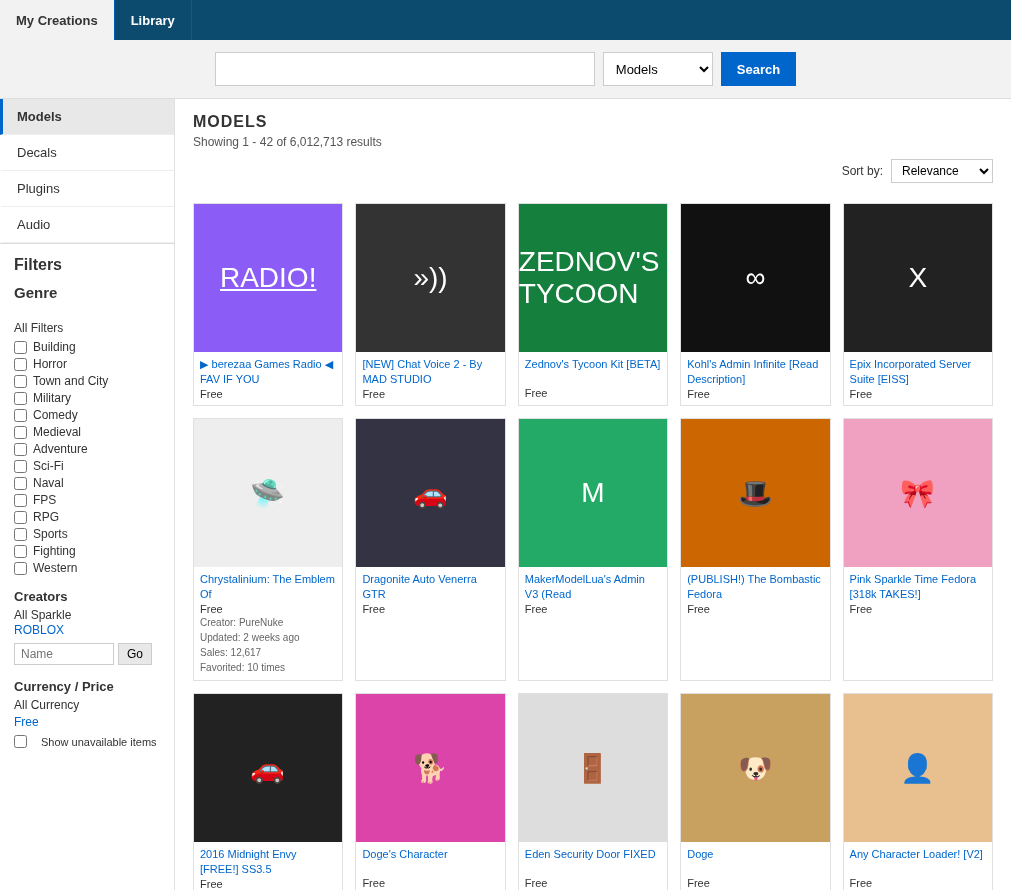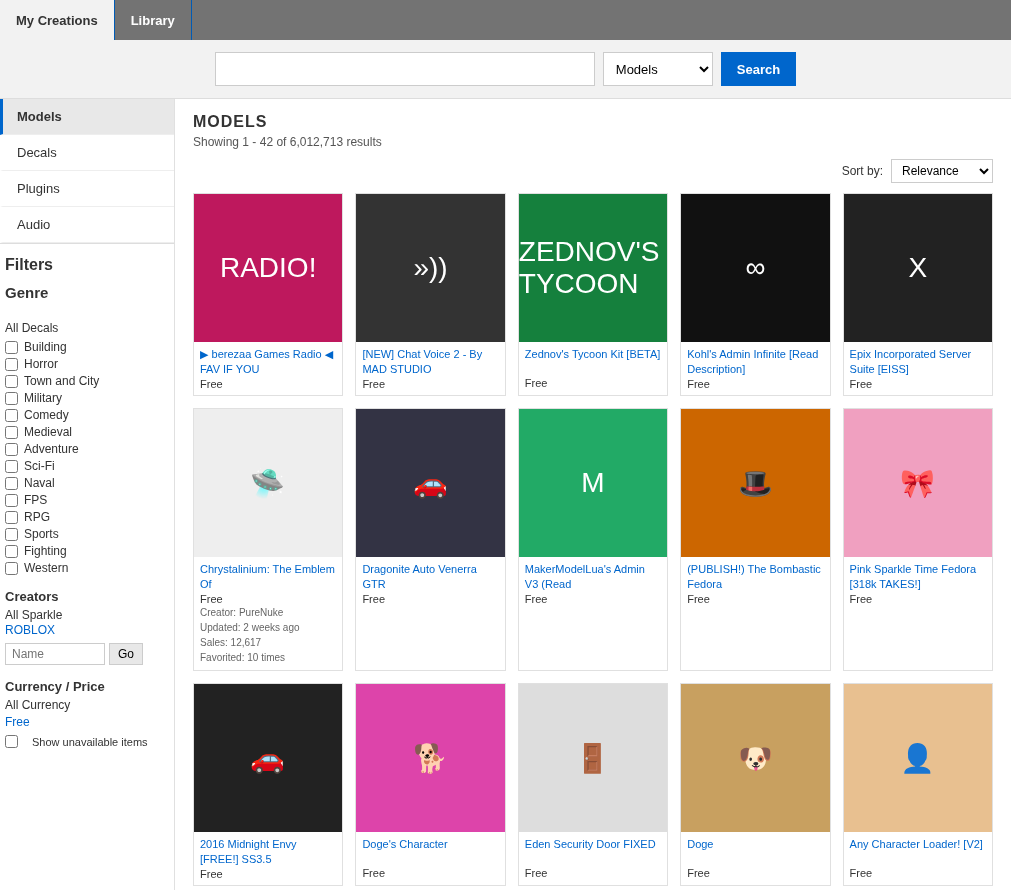--- a/index.html
+++ b/index.html
@@ -1,38 +1,38 @@
 <!DOCTYPE html>
 <html><head>
   <meta charset="utf-8">
   <style>
     * { box-sizing: border-box; margin: 0; padding: 0; }
     body { font-family: Arial, sans-serif; font-size: 13px; background: #fff; color: #333; }
 
     
-    .top-nav { background: #737373; display: flex; align-items: stretch; height: 40px; }
+    .top-nav { background: #0c4a6e; display: flex; align-items: stretch; height: 40px; }
     .top-nav-tab { padding: 0 16px; display: flex; align-items: center; cursor: pointer; font-size: 13px; font-weight: bold; color: #fff; border-right: 1px solid #005bb5; }
     .top-nav-tab.active { background: #f2f2f2; color: #333; }
 
     
     .search-bar { background: #f2f2f2; padding: 12px 20px; display: flex; justify-content: center; align-items: center; gap: 8px; border-bottom: 1px solid #ddd; }
     .search-input { width: 380px; height: 34px; border: 1px solid #ccc; padding: 0 8px; font-size: 13px; }
     .search-select { height: 34px; border: 1px solid #ccc; padding: 0 8px; font-size: 13px; background: #fff; min-width: 110px; }
     .search-button { height: 34px; padding: 0 16px; background: #0066cc; color: #fff; border: none; font-size: 13px; font-weight: bold; cursor: pointer; }
 
     
     .main-layout { display: flex; }
 
     
     .sidebar { width: 175px; min-width: 175px; padding: 0; border-right: 1px solid #e0e0e0; }
     .sidebar-nav { border-bottom: 1px solid #ddd; }
     .sidebar-nav-item { padding: 10px 14px; cursor: pointer; border-left: 3px solid transparent; font-size: 13px; color: #333; background: #fff; border-bottom: 1px solid #eee; }
     .sidebar-nav-item.active { background: #e8e8e8; border-left-color: #0066cc; font-weight: bold; }
 
-    .filters { padding: 12px 5px; }
+    .filters { padding: 12px 14px; }
     .filters-title { font-size: 16px; font-weight: bold; margin-bottom: 10px; }
 
     .filter-section { margin-bottom: 14px; }
     .filter-section-title { font-size: 15px; font-weight: bold; margin-bottom: 20px; color: #333; }
     .filter-option { margin-bottom: 3px; display: flex; align-items: center; gap: 6px; font-size: 12px; cursor: pointer; }
     .filter-option input[type="checkbox"] { cursor: pointer; }
     .filter-all { font-size: 12px; margin-bottom: 5px; color: #333; }
 
     .creators-section { margin-bottom: 14px; }
     .creators-title { font-size: 13px; font-weight: bold; margin-bottom: 4px; }
@@ -46,21 +46,21 @@
     .price-title { font-size: 13px; font-weight: bold; margin-bottom: 4px; }
     .price-all { font-size: 12px; margin-bottom: 3px; }
     .price-free { font-size: 12px; color: #0066cc; cursor: pointer; }
     .price-show-unavail { display: flex; align-items: center; gap: 14px; font-size: 11px; margin-top: 6px; }
 
     
     .content { flex: 1; padding: 14px 18px; }
     .content-title { font-size: 16px; font-weight: bold; letter-spacing: 1px; margin-bottom: 4px; }
     .content-subtitle { font-size: 12px; color: #555; margin-bottom: 10px; }
 
-    .sort-bar { display: flex; justify-content: flex-end; align-items: center; margin-bottom: 10px; gap: 8px; font-size: 12px; }
+    .sort-bar { display: flex; justify-content: flex-end; align-items: center; margin-bottom: 20px; gap: 8px; font-size: 12px; }
     .sort-label { color: #333; }
     .sort-select { border: 1px solid #ccc; padding: 3px 6px; font-size: 12px; background: #fff; }
 
     .grid { display: grid; grid-template-columns: repeat(5, 1fr); gap: 12px; }
 
     .item-card { border: 1px solid #e0e0e0; background: #fff; cursor: pointer; position: relative; }
     .item-thumb { width: 100%; aspect-ratio: 1; background: #ccc; overflow: hidden; display: flex; align-items: center; justify-content: center; }
     .item-info { padding: 5px 6px; }
     .item-name { font-size: 11px; color: #0066cc; cursor: pointer; line-height: 1.3; margin-bottom: 2px; min-height: 28px; }
     .item-price { font-size: 11px; color: #333; }
@@ -96,21 +96,21 @@
       <div class="sidebar-nav-item">Decals</div>
       <div class="sidebar-nav-item">Plugins</div>
       <div class="sidebar-nav-item">Audio</div>
     </div>
 
     <div class="filters">
       <div class="filters-title">Filters</div>
 
       <div class="filter-section">
         <div class="filter-section-title">Genre</div>
-        <div class="filter-all">All Decals</div>
+        <div class="filter-all">All Filters</div>
         <label class="filter-option"><input type="checkbox" style=""> Building</label>
         <label class="filter-option"><input type="checkbox" style=""> Horror</label>
         <label class="filter-option"><input type="checkbox" style=""> Town and City</label>
         <label class="filter-option"><input type="checkbox" style=""> Military</label>
         <label class="filter-option"><input type="checkbox" style=""> Comedy</label>
         <label class="filter-option"><input type="checkbox" style=""> Medieval</label>
         <label class="filter-option"><input type="checkbox" style=""> Adventure</label>
         <label class="filter-option"><input type="checkbox" style=""> Sci-Fi</label>
         <label class="filter-option"><input type="checkbox" style=""> Naval</label>
         <label class="filter-option"><input type="checkbox" style=""> FPS</label>
@@ -151,21 +151,21 @@
       <select class="sort-select">
         <option>Relevance</option>
         <option>Most Recent</option>
         <option>Price (Low)</option>
         <option>Price (High)</option>
       </select>
     </div>
 
     <div class="grid" id="items-grid">
     <div class="item-card">
-          <div class="item-thumb" style="background: #be185d; font-size: 28px; display: flex; align-items: center; justify-content: center; color: rgb(255, 255, 255);">RADIO!</div>
+          <div class="item-thumb" style="background: #8b5cf6; font-size: 28px; display: flex; align-items: center; justify-content: center; color: rgb(255, 255, 255); text-decoration: underline;">RADIO!</div>
           <div class="item-info">
             <div class="item-name">▶ berezaa Games Radio ◀ FAV IF YOU</div>
             <div class="item-price">Free</div>
           </div>
         </div>
         <div class="item-card">
           <div class="item-thumb" style="background: rgb(51, 51, 51); font-size: 28px; display: flex; align-items: center; justify-content: center; color: rgb(255, 255, 255);">»))</div>
           <div class="item-info">
             <div class="item-name">[NEW] Chat Voice 2 - By MAD STUDIO</div>
             <div class="item-price">Free</div>

